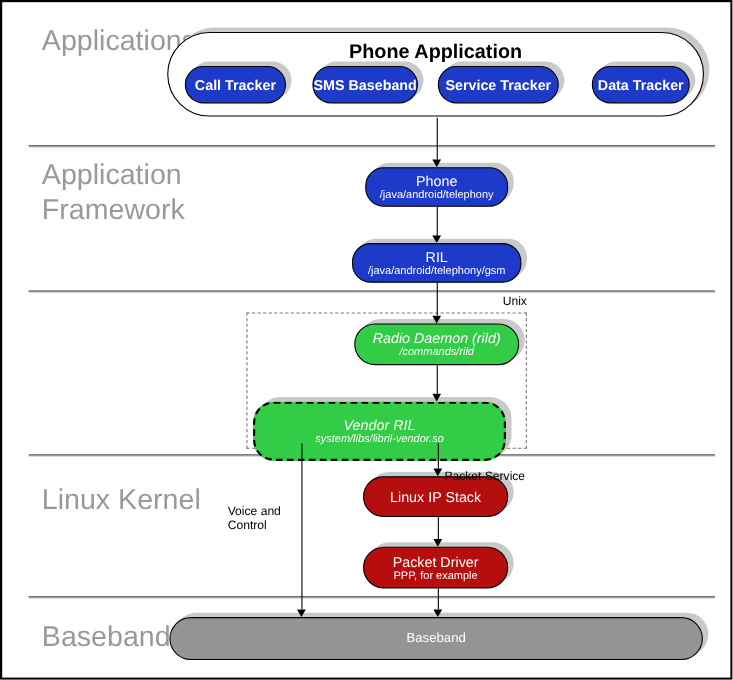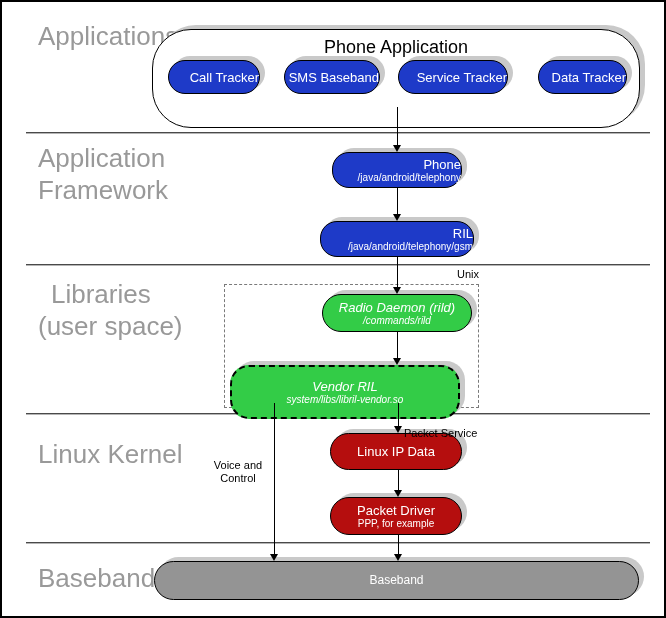--- a/index.html
+++ b/index.html
@@ -19,30 +19,31 @@
     background:#4a4a4a;box-shadow:0 1px 0 #b5b5b5;
   }
   
   .pill{
     position:absolute;display:flex;flex-direction:column;align-items:center;
     justify-content:center;border:1.5px solid #000;color:#fff;text-align:center;
     box-shadow:5px -4px 0 var(--shadow-gray,#c9c9c9);
   }
   .pill .t{font-size:13px;line-height:15px;}
   .pill .s{font-size:10px;line-height:12px;}
-  .blue{background:var(--app-blue,#1E3AC8);border-radius:17px;align-items:flex-end;}
+  .blue{background:var(--app-blue,#1E3AC8);border-radius:17px;}
   .green{background:var(--library-green,#33CC47);border-radius:19px;font-style:italic;}
   .red{background:var(--kernel-red,#B50E0E);border-radius:19px;}
   .gray{background:var(--baseband-gray,#949494);border-radius:20px;}
   .dashed-border{border:2px dashed #000;}
   
   .app-group{
-    position:absolute;left:150px;top:27px;width:488px;height:99px;
+    position:absolute;left:150px;top:27px;width:488px;height:77px;
     background:#fff;border:1px solid #000;border-radius:39px;
     box-shadow:5px -4px 0 var(--shadow-gray,#c9c9c9);
+    font-weight:bold;
   }
   .app-group-title{
     position:absolute;top:7px;left:0;right:0;text-align:center;
     font-size:18px;color:#000;
   }
   
   .unix-box{
     position:absolute;left:222px;top:282px;width:255px;height:124px;
     border:1px dashed #7a7a7a;background:transparent;
   }
@@ -52,36 +53,32 @@
   }
   
   .vline{position:absolute;width:1px;background:#000;}
   .ahead{
     position:absolute;width:0;height:0;
     border-left:4px solid transparent;border-right:4px solid transparent;
     border-top:7px solid #000;
   }
   
   .edge-label{position:absolute;font-size:11px;line-height:13px;color:#000;}
-  .voice-label{left:205px;top:457px;width:62px;text-align:center;}
+  .voice-label{left:205px;top:457px;width:62px;text-align:left;}
   .packet-label{left:402px;top:413px;margin-top:12px;}
 </style>
 </head>
 <body>
 
 <div class="canvas">
 
   <div class="layer-label" style="top:18px">Applications</div>
   <div class="layer-label" style="top:140px">
     <div>Application</div>
     <div>Framework</div>
-  </div>
-  <div class="layer-label" style="top:276px">
-    <div style="padding-left:13px">Libraries</div>
-    <div>(user space)</div>
   </div>
   <div class="layer-label" style="top:436px">Linux Kernel</div>
   <div class="layer-label" style="top:560px">Baseband</div>
 
   <div class="divider" style="top:130px"></div>
   <div class="divider" style="top:262px"></div>
   <div class="divider" style="top:411px"></div>
   <div class="divider" style="top:540px"></div>
 
   <div class="app-group">
@@ -115,21 +112,21 @@
   <div class="pill green" style="left:320px;top:292px;width:150px;height:38px">
     <div class="t">Radio Daemon (rild)</div>
     <div class="s">/commands/rild</div>
   </div>
   <div class="pill green dashed-border" style="left:228px;top:363px;width:230px;height:54px">
     <div class="t">Vendor RIL</div>
     <div class="s">system/libs/libril-vendor.so</div>
   </div>
 
   <div class="pill red" style="left:328px;top:431px;width:132px;height:37px">
-    <div class="t">Linux IP Data</div>
+    <div class="t">Linux IP Stack</div>
   </div>
   <div class="pill red" style="left:328px;top:495px;width:132px;height:38px">
     <div class="t">Packet Driver</div>
     <div class="s">PPP, for example</div>
   </div>
 
   <div class="pill gray" style="left:152px;top:559px;width:485px;height:39px;border-width:1px">
     <div class="t" style="font-size:12px">Baseband</div>
   </div>
 

